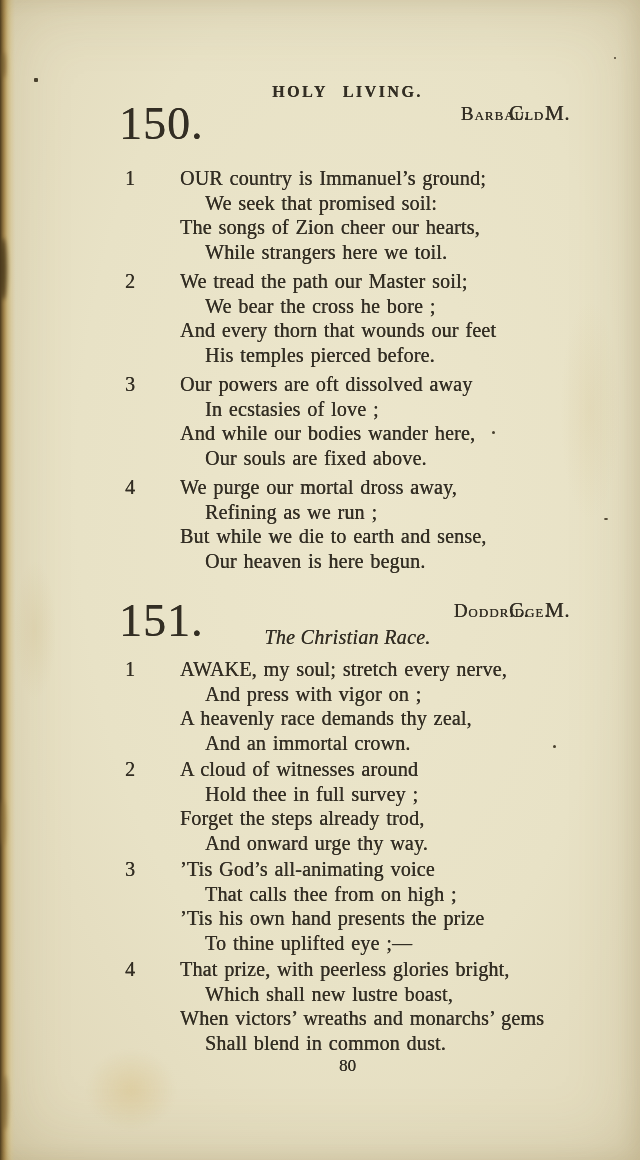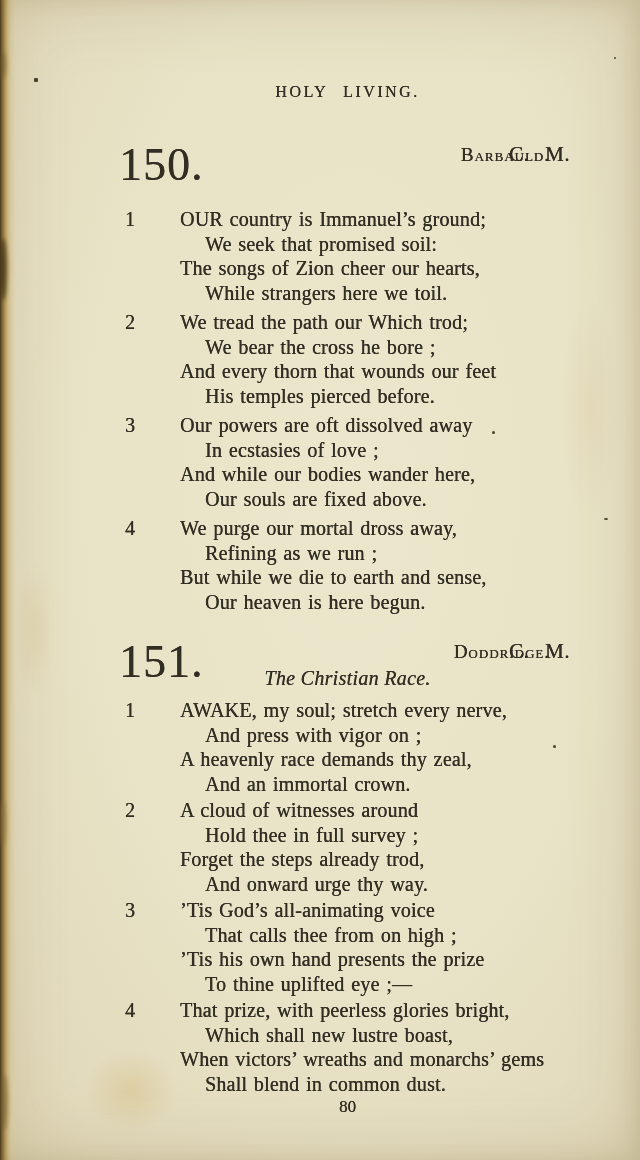--- a/index.html
+++ b/index.html
@@ -35,27 +35,27 @@
       background:radial-gradient(closest-side,rgba(190,158,88,.10),rgba(190,158,88,0));}
   .speck{position:absolute;background:#49412f;border-radius:50%;}
   .vignette{
     position:absolute;inset:0;pointer-events:none;
     box-shadow:inset 0 0 70px rgba(124,100,52,.22), inset -6px 0 18px rgba(124,100,52,.12);
   }
 
   .content{position:relative;margin-left:125px;width:445px;padding-top:82px;}
 
   .running-header{
-    text-align:center;font-size:16px;font-weight:normal;letter-spacing:2.5px;word-spacing:9px;
+    text-align:center;font-size:16px;font-weight:bold;letter-spacing:2.5px;word-spacing:9px;
     height:20px;line-height:20px;
     text-shadow:.2px 0 0 currentColor;
   }
 
   .hymn-head{position:relative;height:52px;}
-  .h1 .hymn-head{margin-top:41px;}
+  .h1 .hymn-head{}
   .h2 .hymn-head{margin-top:26px;}
   .hymn-number{
     position:absolute;left:-6px;top:-4px;font-size:46px;line-height:52px;
     letter-spacing:1px;text-shadow:.3px 0 0 currentColor;
   }
   .meter{
     position:absolute;left:0;right:0;top:0;text-align:right;
     font-size:21px;line-height:22px;word-spacing:10px;letter-spacing:.5px;
     text-shadow:.25px 0 0 currentColor;
   }
@@ -122,21 +122,21 @@
       <div class="stanzas">
         <div class="stanza">
           <span class="vnum">1</span>
           <div class="line">OUR country is Immanuel’s ground;</div>
           <div class="line ind">We seek that promised soil:</div>
           <div class="line">The songs of Zion cheer our hearts,</div>
           <div class="line ind">While strangers here we toil.</div>
         </div>
         <div class="stanza">
           <span class="vnum">2</span>
-          <div class="line">We tread the path our Which trod;</div>
+          <div class="line">We tread the path our Master soil;</div>
           <div class="line ind">We bear the cross he bore ;</div>
           <div class="line">And every thorn that wounds our feet</div>
           <div class="line ind">His temples pierced before.</div>
         </div>
         <div class="stanza">
           <span class="vnum">3</span>
           <div class="line">Our powers are oft dissolved away</div>
           <div class="line ind">In ecstasies of love ;</div>
           <div class="line">And while our bodies wander here,</div>
           <div class="line ind">Our souls are fixed above.</div>

